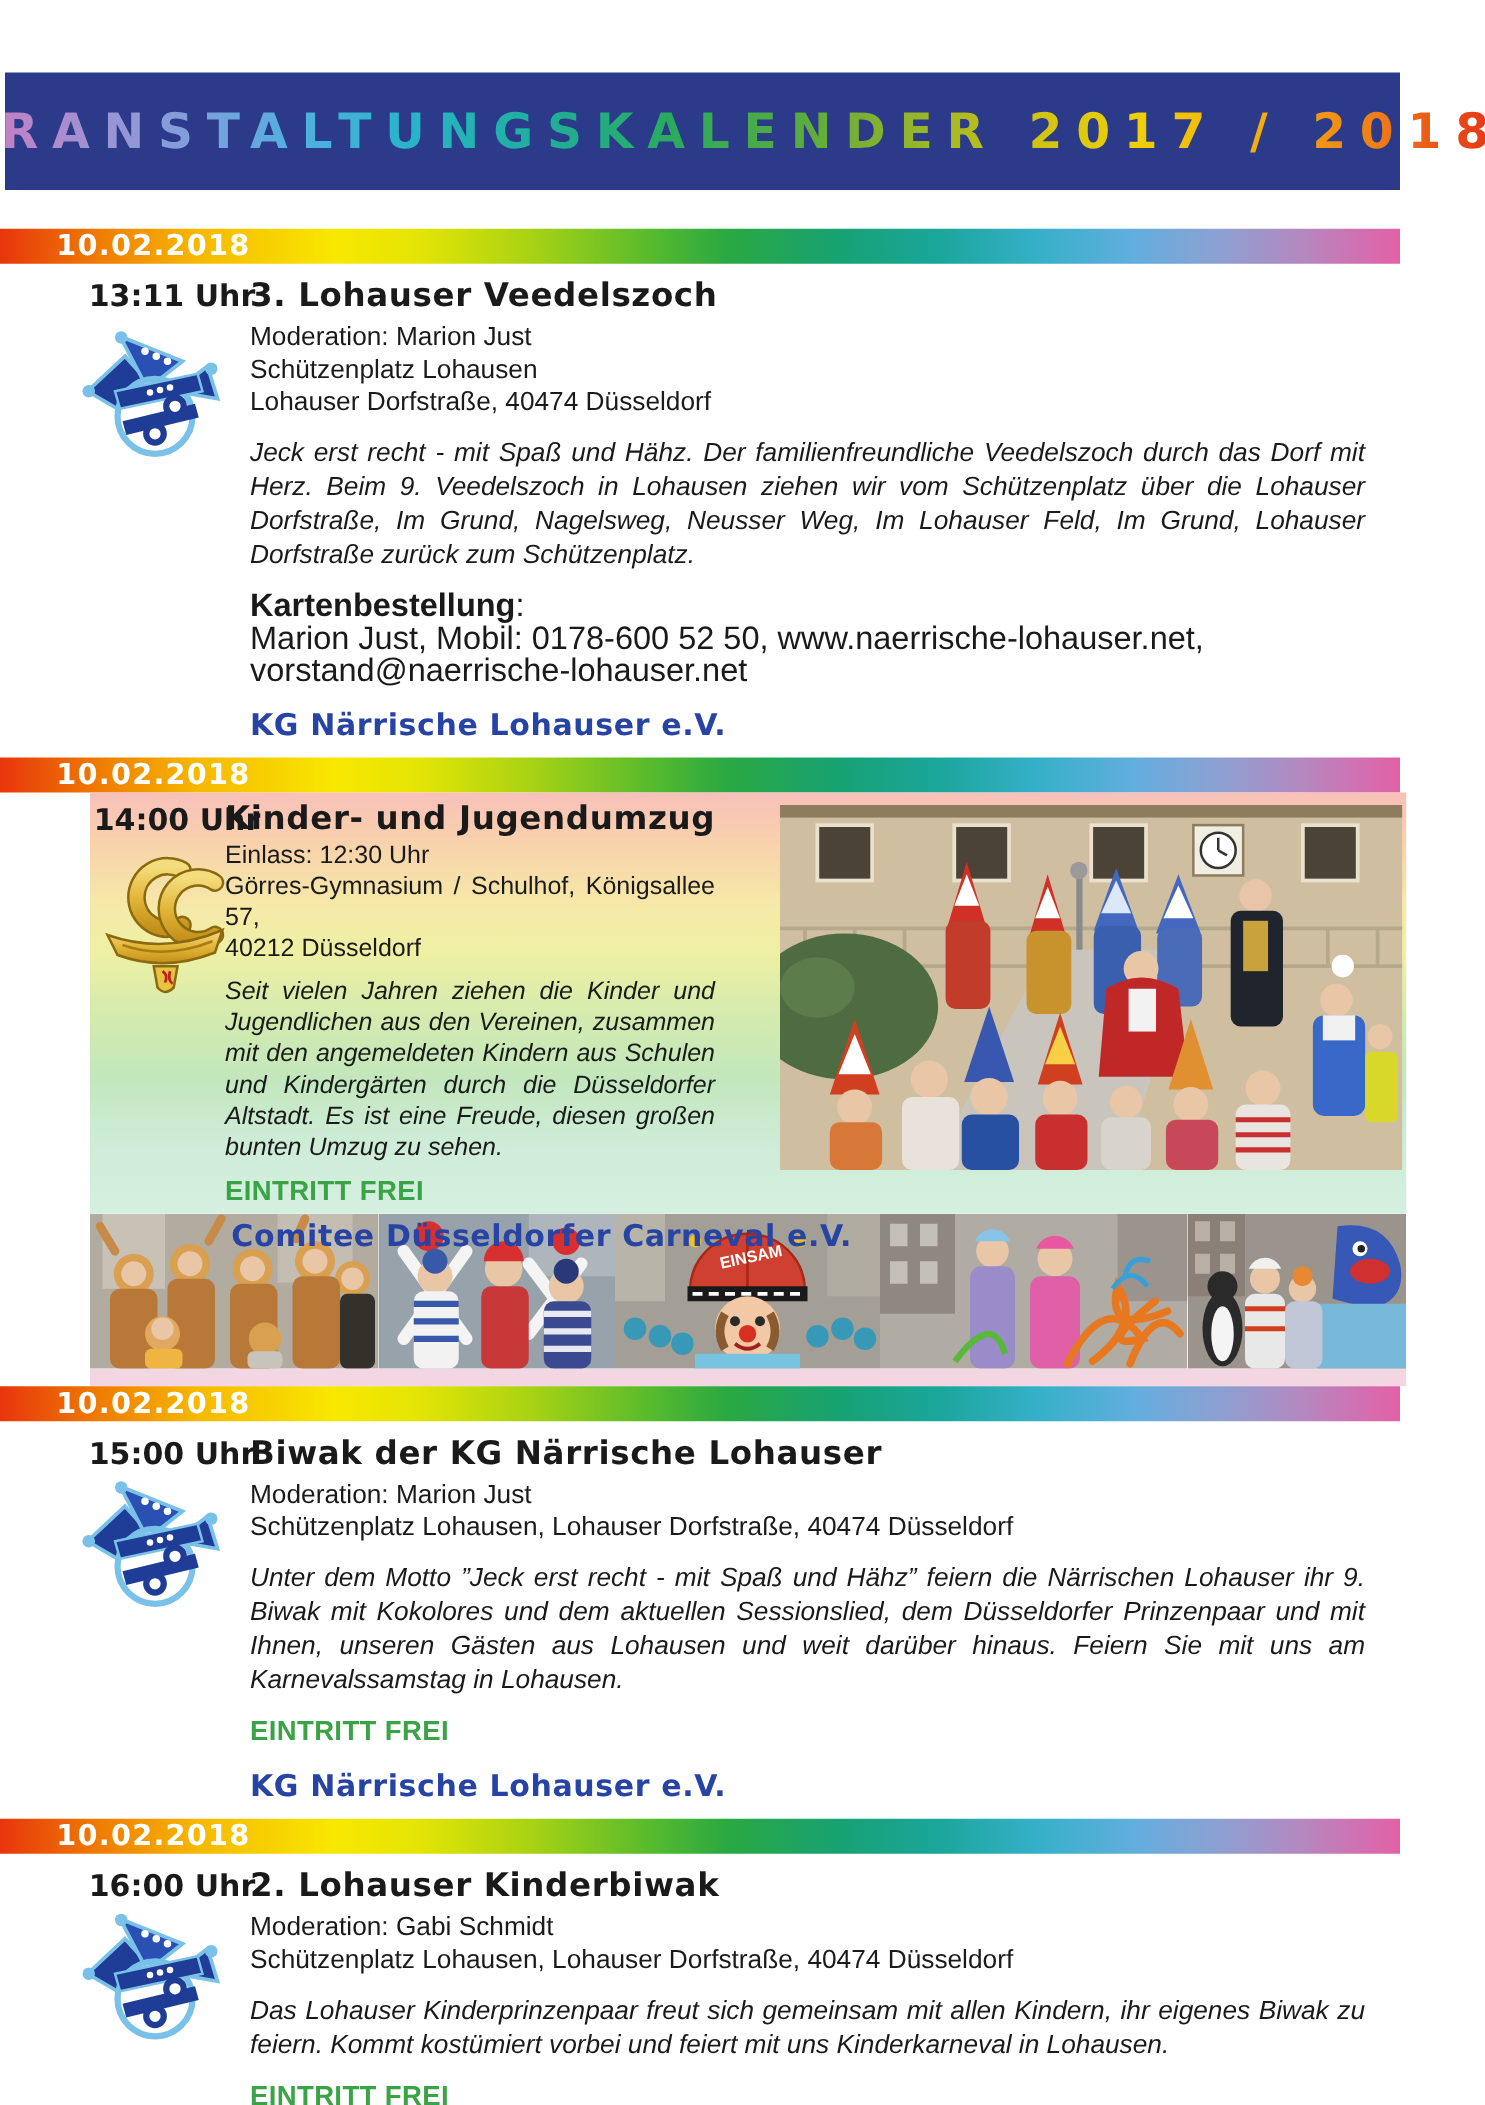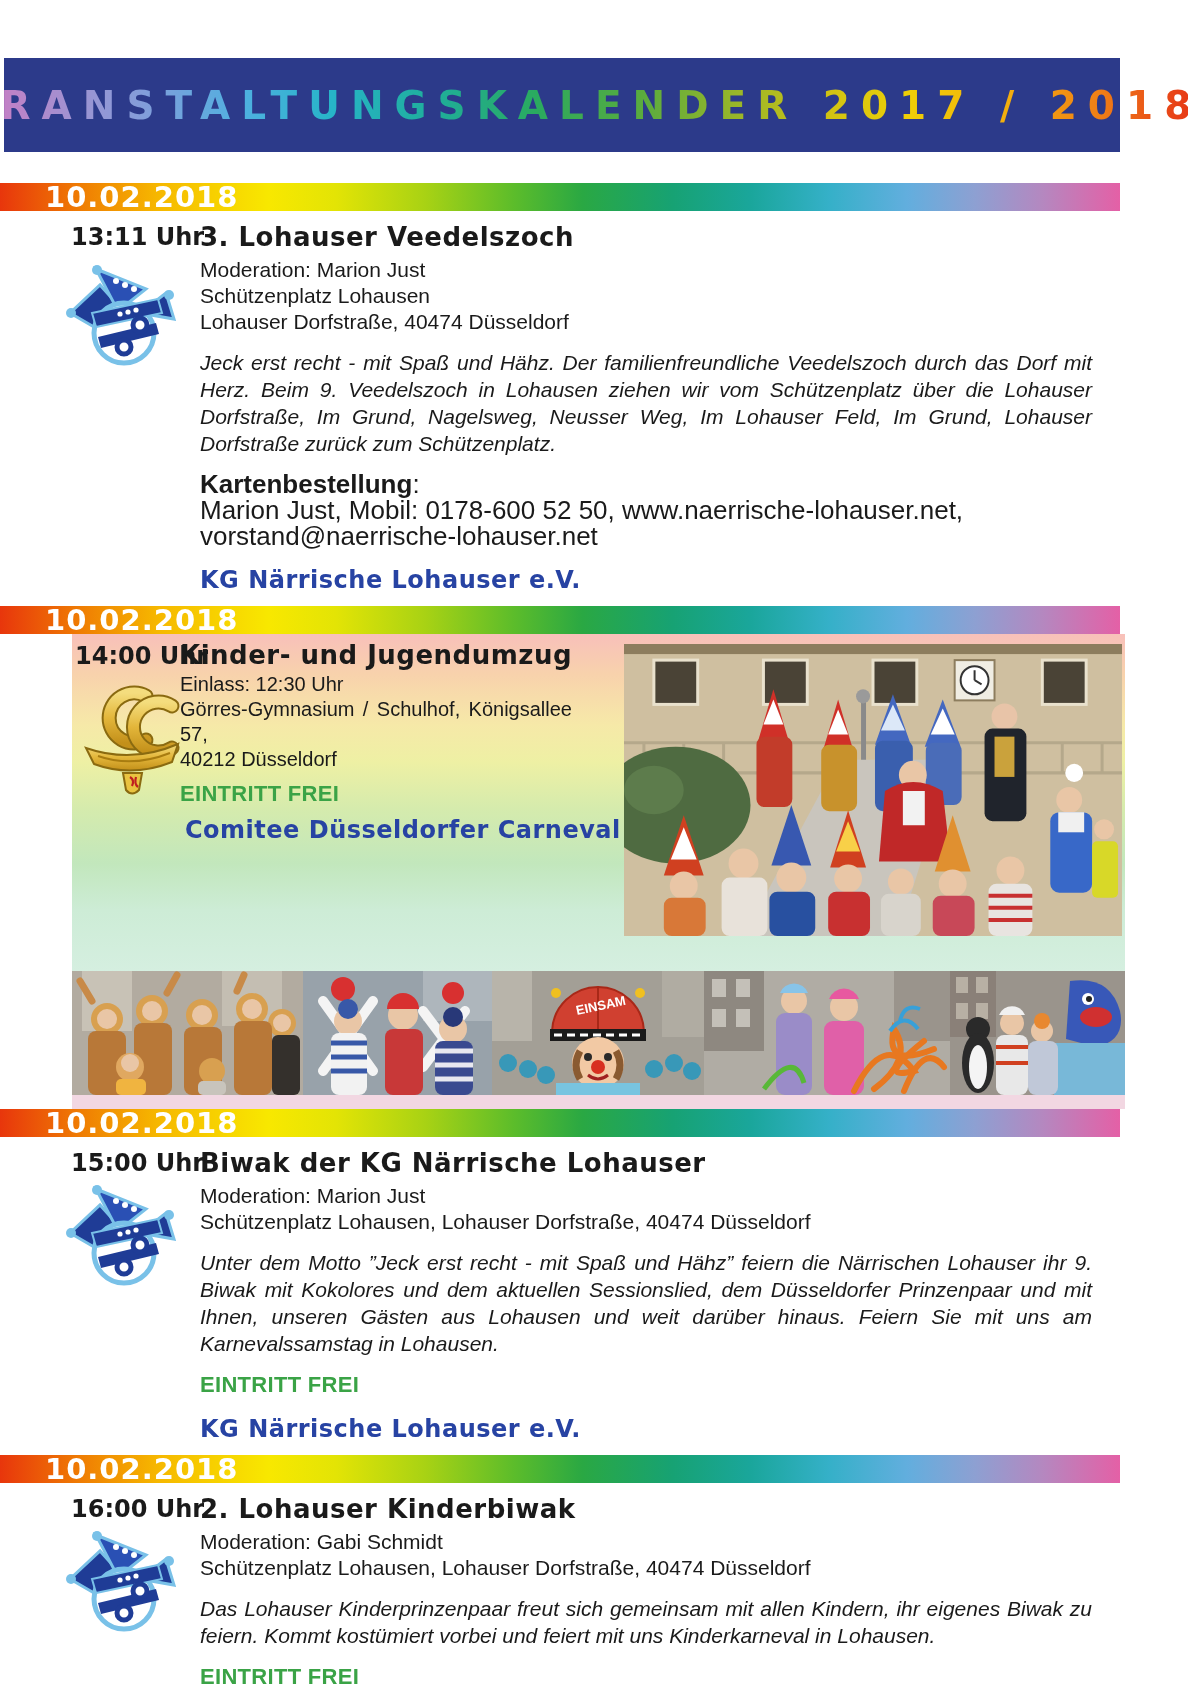--- a/index.html
+++ b/index.html
@@ -15,21 +15,21 @@
             #4fb0e0 25%,#27b4c8 32%,#1fae9b 40%,#2aaa5f 48%,#58ab3f 56%,#93b52b 63%,
             #ccc115 70%,#efcf06 77%,#f3ad0e 85%,#ef7f16 92%,#e94a18 97%,#e63214 100%);
           -webkit-background-clip:text;background-clip:text;color:transparent;}
 
   
   .datebar{width:1120px;height:28px;margin-top:0;
           background:linear-gradient(90deg,#e8360c 0%,#ef7b03 7%,#f6b700 14%,#f8e800 24%,
             #e3e405 30%,#a8d214 38%,#5bbc2b 46%,#2aa843 52%,#17a273 60%,#1aa69b 67%,
             #35b0c8 74%,#62aede 81%,#8da0d2 87%,#b488c0 93%,#e460a6 100%);
           display:flex;align-items:center;}
-  .datebar span{color:#fff;font-weight:bold;font-size:29px;letter-spacing:1px;
+  .datebar span{color:#fff;font-weight:bold;font-size:23px;letter-spacing:1px;
           margin-left:45px;font-family:"DejaVu Sans",sans-serif;}
   .bar1{margin-top:31px;}
 
   
   .event{position:relative;padding:10px 96px 12px 200px;}
   .ev-time{position:absolute;left:71px;top:12px;font-family:"DejaVu Sans",sans-serif;
           font-weight:bold;font-size:24px;white-space:nowrap;}
   .ev-title{font-family:"DejaVu Sans",sans-serif;font-weight:bold;font-size:26px;
           letter-spacing:.5px;line-height:32px;}
   .ev-logo{position:absolute;left:64px;top:50px;}
@@ -138,20 +138,21 @@
         <path d="M43,93 h19 l-3,17 q-7,7 -13,0 Z" fill="#e9c340" stroke="#8a6a10" stroke-width="2"></path>
         <path d="M50,97 q5,3 2,9 m4,-9 q-2,7 2,10" stroke="#c02020" stroke-width="2.2" fill="none"></path>
       </svg>
     </div>
     <div class="ev-title">Kinder- und Jugendumzug</div>
     <div class="ev-details">
       <div>Einlass: 12:30 Uhr</div>
       <div class="justify-line">Görres-Gymnasium / Schulhof, Königsallee 57,</div>
       <div>40212 Düsseldorf</div>
     </div>
+    <div class="ev-desc" lang="de">Seit vielen Jahren ziehen die Kinder und Jugendlichen aus den Vereinen, zusammen mit den angemeldeten Kindern aus Schulen und Kindergärten durch die Düsseldorfer Altstadt.  Es ist eine Freude, diesen großen bunten Umzug zu sehen.</div>
     <div class="admission">EINTRITT FREI</div>
     <div class="organizer">Comitee Düsseldorfer Carneval e.V.</div>
 
     <div class="panel-photo">
       <svg viewBox="0 0 500 290" preserveAspectRatio="none">
         <rect width="500" height="290" fill="#cfbfa0"></rect>
         <rect width="500" height="10" fill="#8d7d5e"></rect>
         <g fill="#4a4336" stroke="#e9e1cd" stroke-width="3">
           <rect x="30" y="16" width="44" height="44"></rect>
             <rect x="140" y="16" width="44" height="44"></rect>

